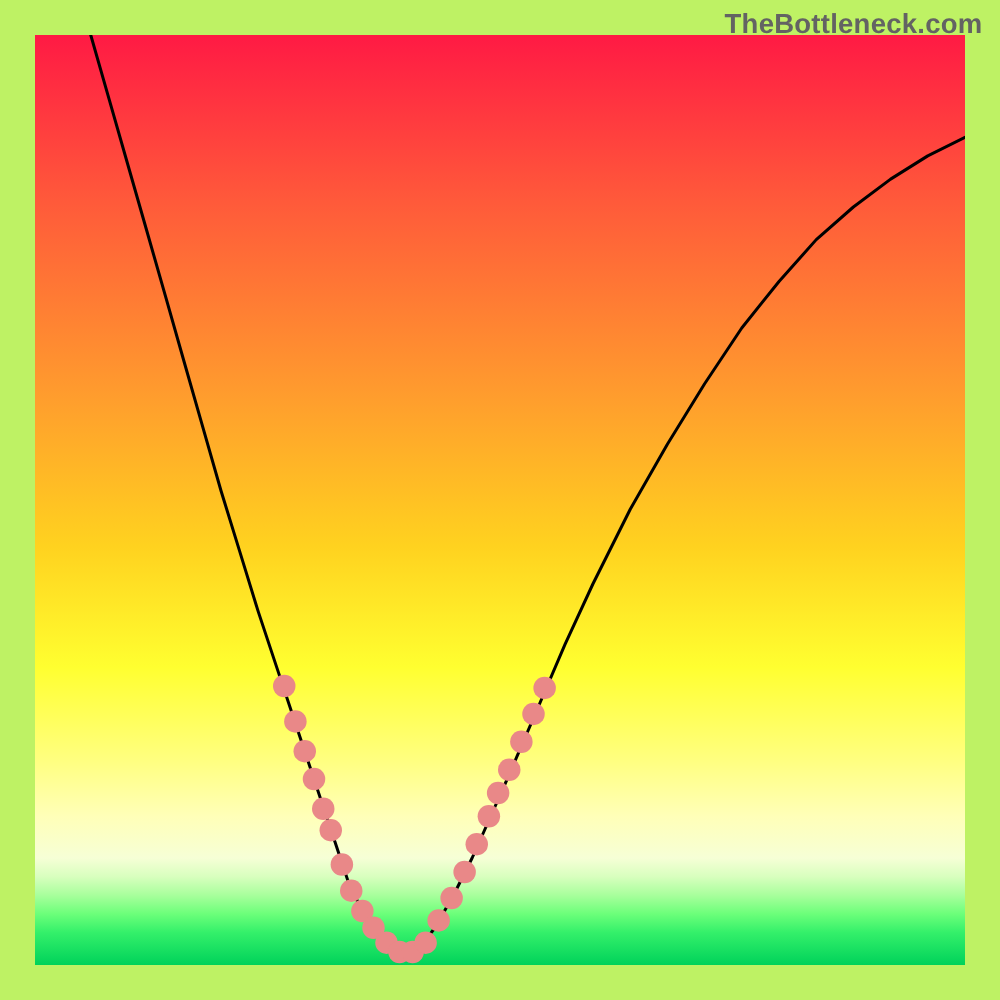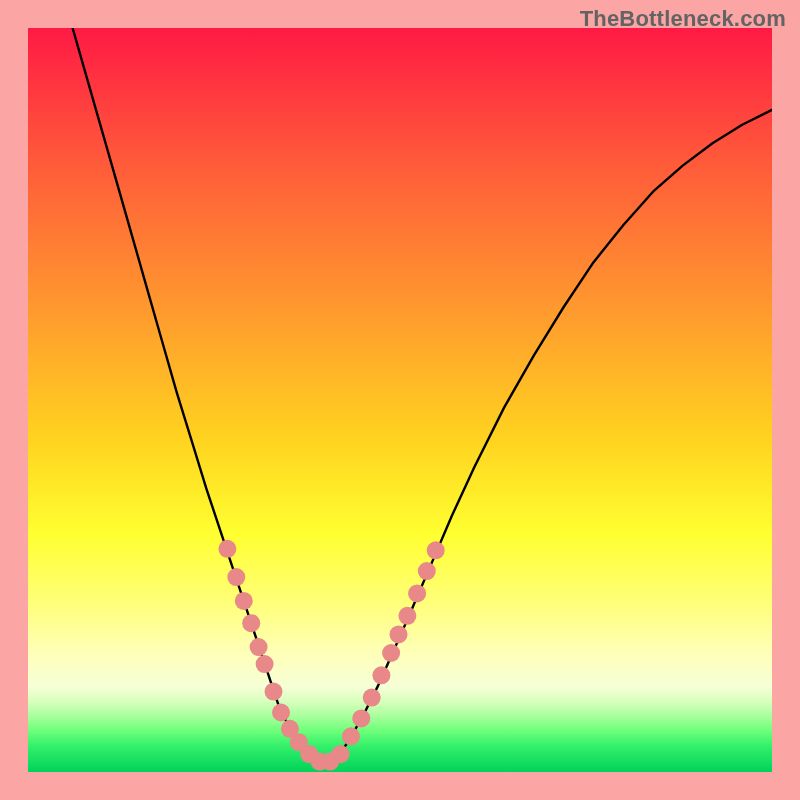--- a/index.html
+++ b/index.html
@@ -10,21 +10,21 @@
     background: #000;
     font-family: Arial, Helvetica, sans-serif;
     overflow: hidden;
   }
   .frame {
     position: absolute;
     top: 0;
     left: 0;
     width: 800px;
     height: 800px;
-    background: #fca5a5;
+    background: #bef264;
   }
   .plot-area {
     position: absolute;
     left: 28px;
     top: 28px;
     width: 744px;
     height: 744px;
     overflow: hidden;
   }
   .watermark {

